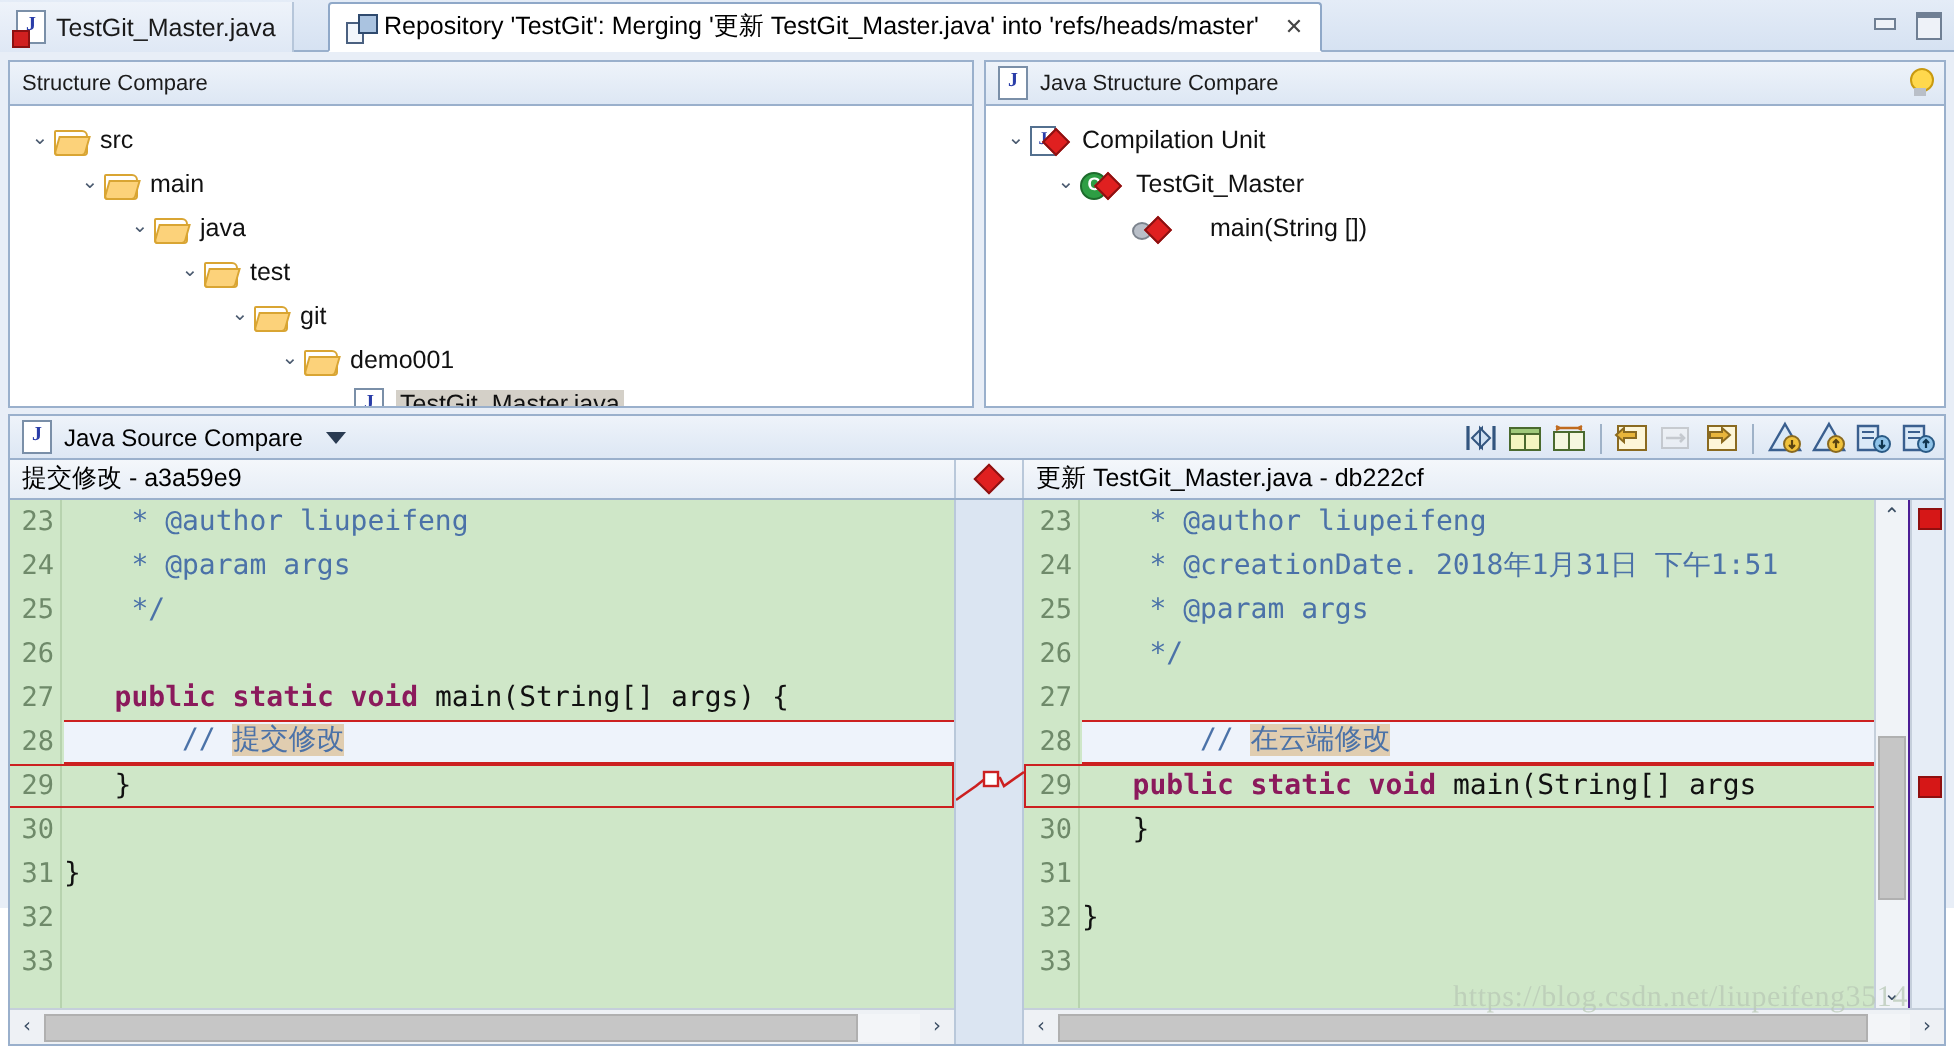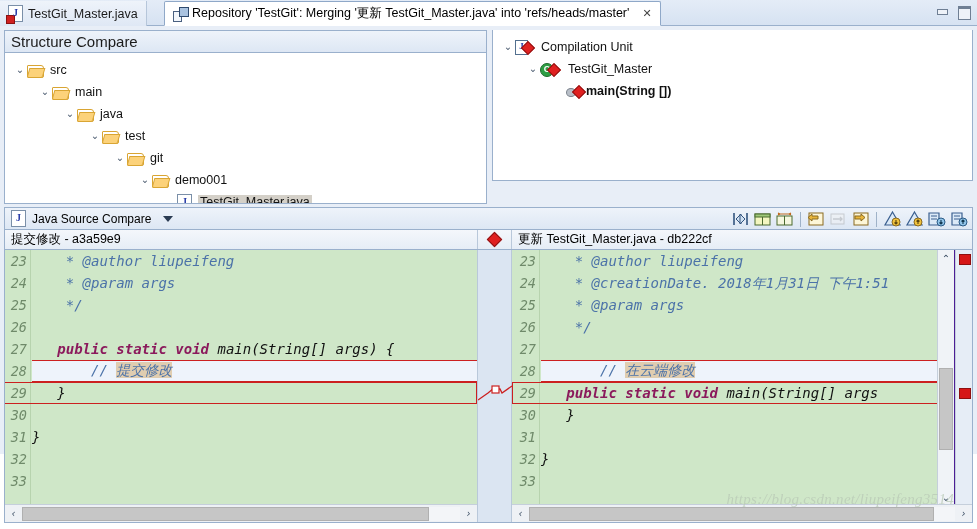--- a/index.html
+++ b/index.html
@@ -70,21 +70,21 @@
   .ico-repo:after{content:"";position:absolute;left:6px;top:0px;width:8px;height:8px;
     border:1px solid #2f4a6e;background:#aac3e0;}
 
   
   .panel-head{
     height:23px;box-sizing:border-box;
     background:linear-gradient(to bottom,#eef3fa 0%,#dde7f4 100%);
     border:1px solid #9ab0cc;
     display:flex;align-items:center;gap:6px;
     padding:0 6px;
-    font-size:15px;color:#1b1b1b;
+    font-size:11px;color:#1b1b1b;
   }
   .panel-body{
     background:#ffffff;border:1px solid #9ab0cc;border-top:none;
     box-sizing:border-box;overflow:hidden;position:relative;
   }
 
   
   #structLeft{position:absolute;left:4px;top:30px;width:483px;height:174px;}
   #structLeft .panel-body{height:151px;}
 
@@ -172,21 +172,21 @@
   .cmpHead.c{width:34px;justify-content:center;border-right:1px solid #b9c8da;}
   .cmpHead.r{flex:1;}
   .dia2{width:9px;height:9px;background:#e02020;transform:rotate(45deg);border:1px solid #8b1212;}
 
   
   #editors{
     position:relative;height:273px;box-sizing:border-box;
     border-left:1px solid #9ab0cc;border-right:1px solid #9ab0cc;border-bottom:1px solid #9ab0cc;
     display:flex;background:#dde6f2;
   }
-  .editor{position:relative;box-sizing:border-box;background:#4c1d95;overflow:hidden;font-style:italic;}
+  .editor{position:relative;box-sizing:border-box;background:#4c1d95;overflow:hidden;}
   .editor.left{width:473px;border-right:1px solid #b9c8da;}
   .editor.right{flex:1;}
   .codearea{
     position:absolute;left:0;top:0;right:0;bottom:17px;
     background:#cfe7c8;overflow:hidden;
   }
   .gutter{
     position:absolute;left:0;top:0;bottom:0;width:26px;
     background:#cfe7c8;border-right:1px solid #b7d3ae;
     text-align:right;box-sizing:border-box;padding-right:3px;
@@ -319,20 +319,25 @@
           <div class="trow" style="padding-left: 158px;">
             <span class="twist blank">·</span>
             <span class="ico-java" style="margin-right: 6px;"></span>
             <span class="tlabel sel">TestGit_Master.java</span>
           </div>
         </div>
     </div>
   </div>
 
   <div id="structRight">
+    <div class="panel-head">
+      <span class="ico-java"></span>
+      <span>Java Structure Compare</span>
+      <span class="bulb"></span>
+    </div>
     <div class="panel-body">
       <div class="tree" id="javaTree">
           <div class="trow" style="padding-left: 8px;">
             <span class="twist">⌄</span>
             <span class="ico-cu">
               <span class="jb"></span>
               <span class="dia"></span>
             </span>
             <span class="tlabel" style="margin-left: 7px;">Compilation Unit</span>
           </div>
@@ -343,21 +348,21 @@
               <span class="dia"></span>
             </span>
             <span class="tlabel" style="margin-left: 7px;">TestGit_Master</span>
           </div>
           <div class="trow" style="padding-left: 58px;">
             <span class="twist blank">·</span>
             <span class="ico-method">
               <span class="mm"></span>
               <span class="dia"></span>
             </span>
-            <span class="tlabel" style="margin-left: 0; font-weight: bold;">main(String [])</span>
+            <span class="tlabel" style="margin-left: 19px;">main(String [])</span>
           </div>
         </div>
     </div>
   </div>
 
   <div id="srcPanel">
 
     <div id="srcHead">
       <span class="ico-java"></span>
       <span>Java Source Compare</span>

